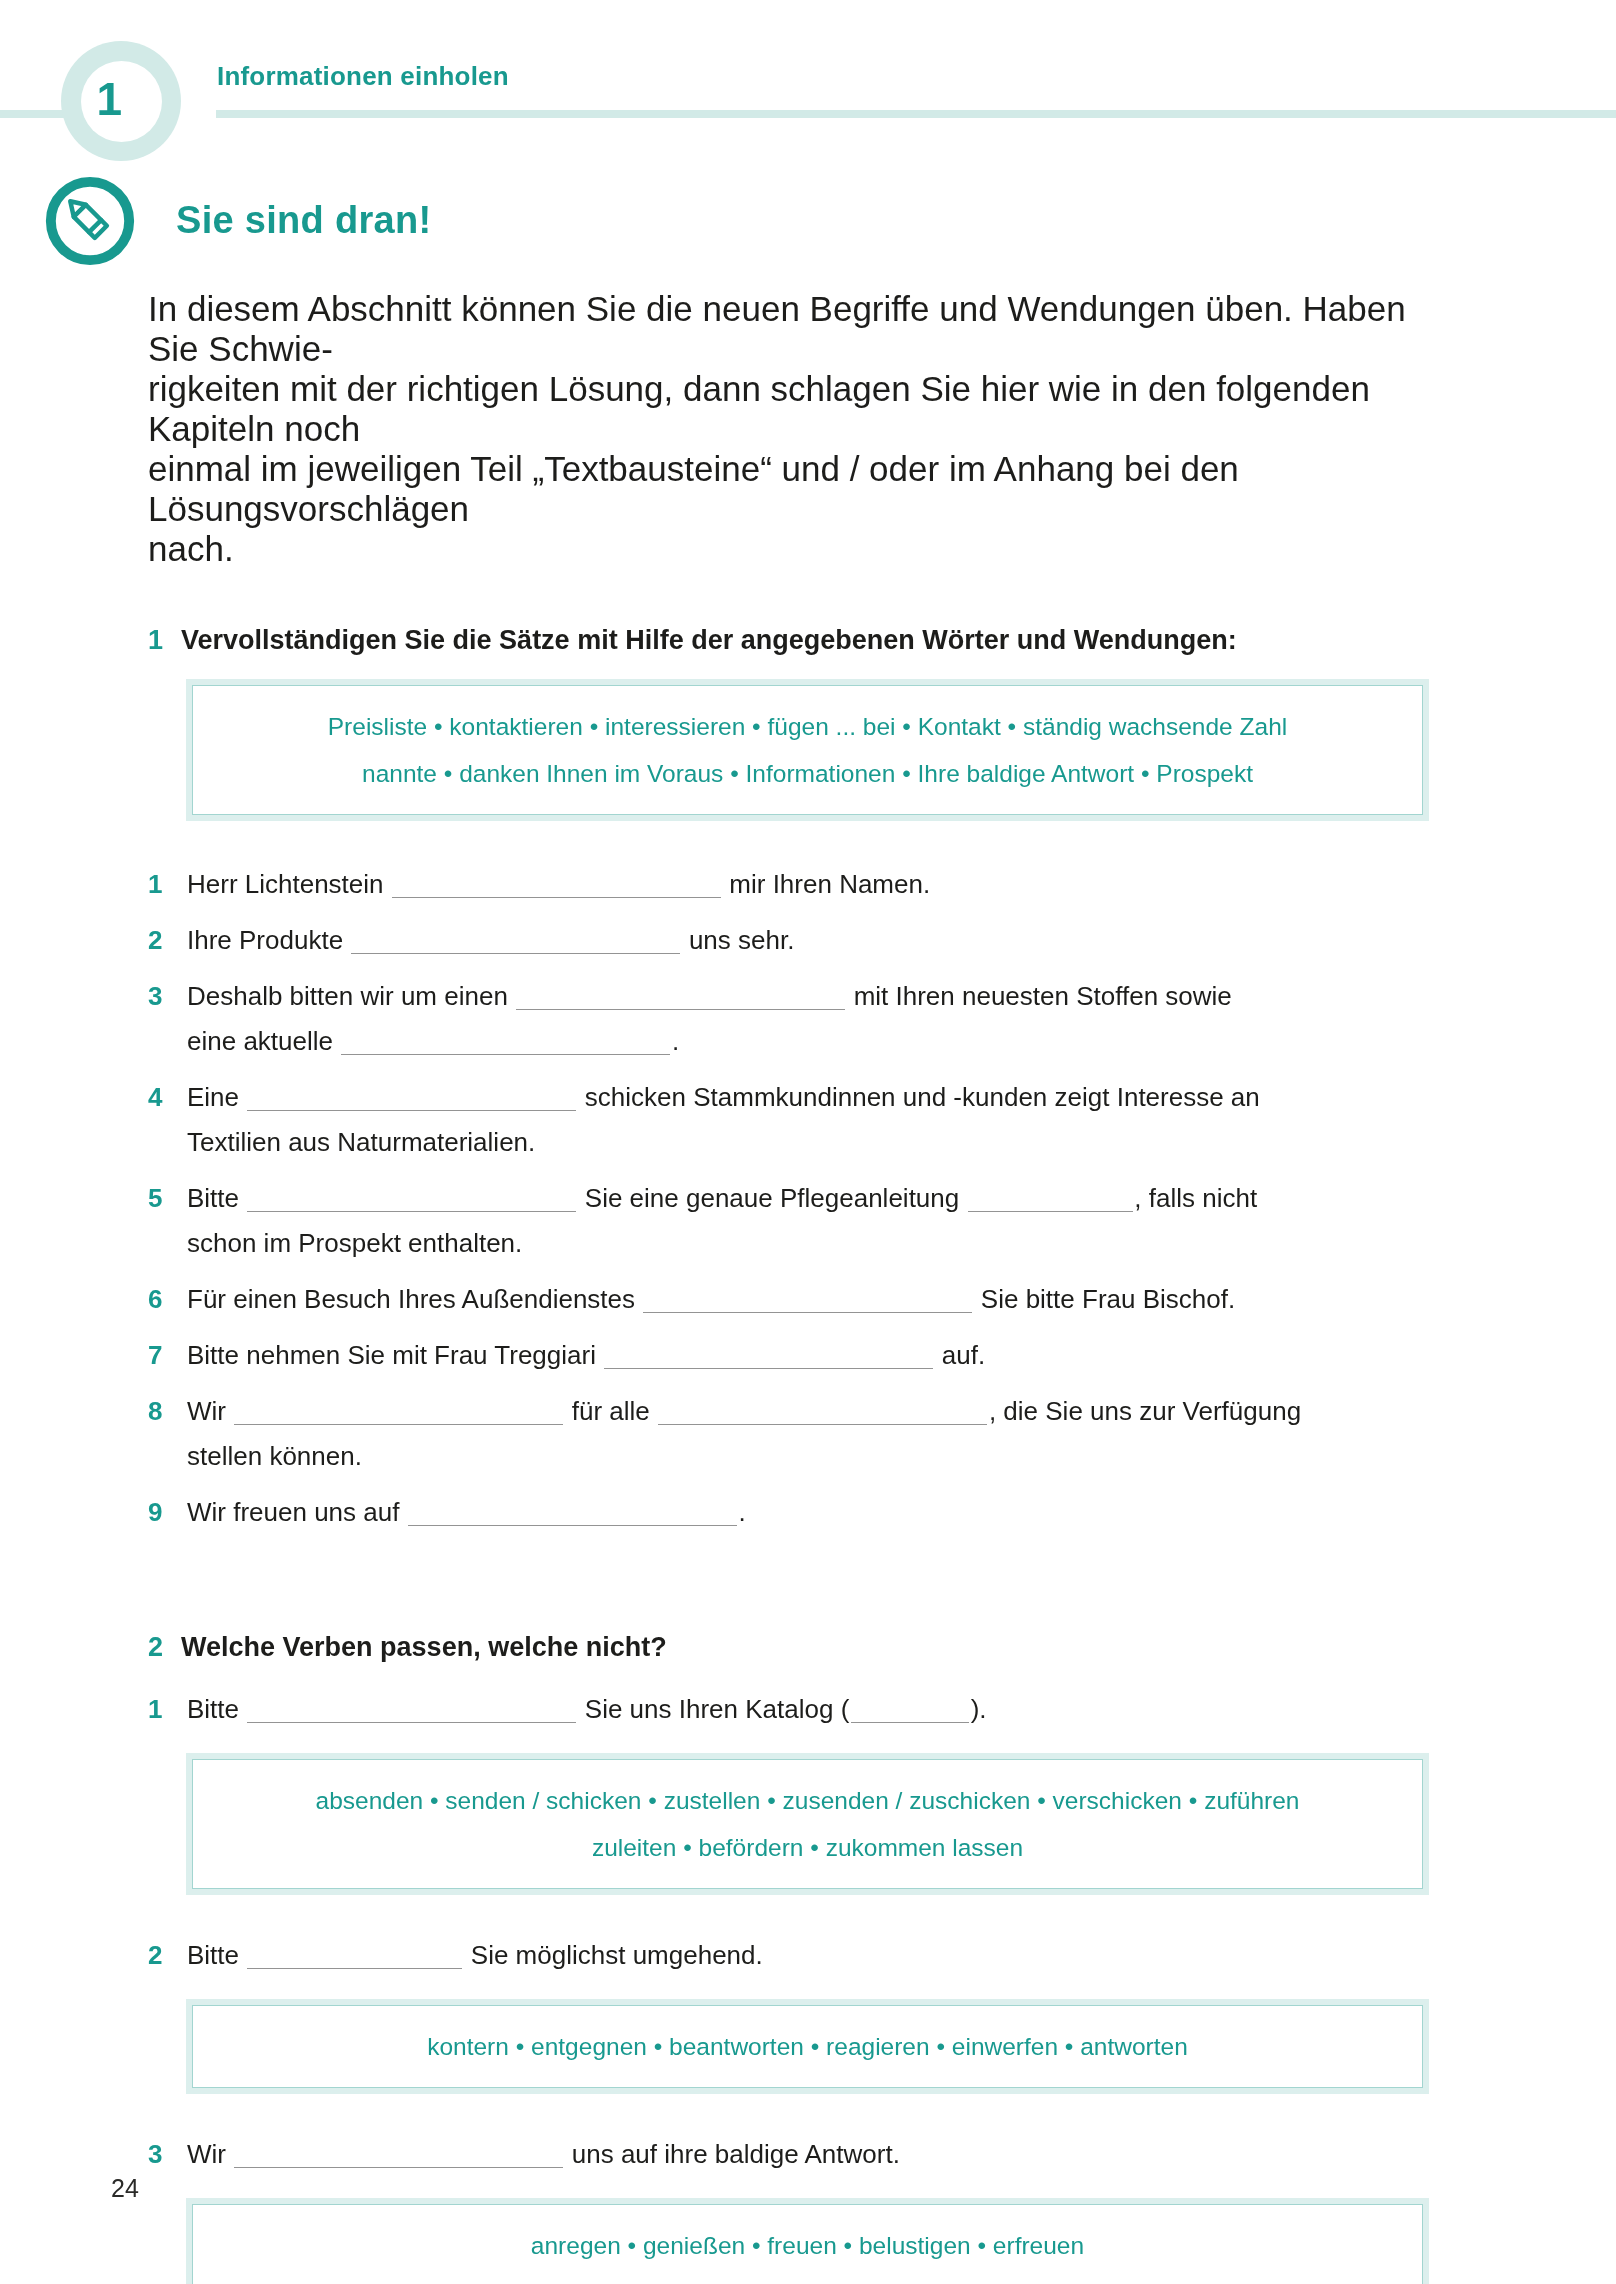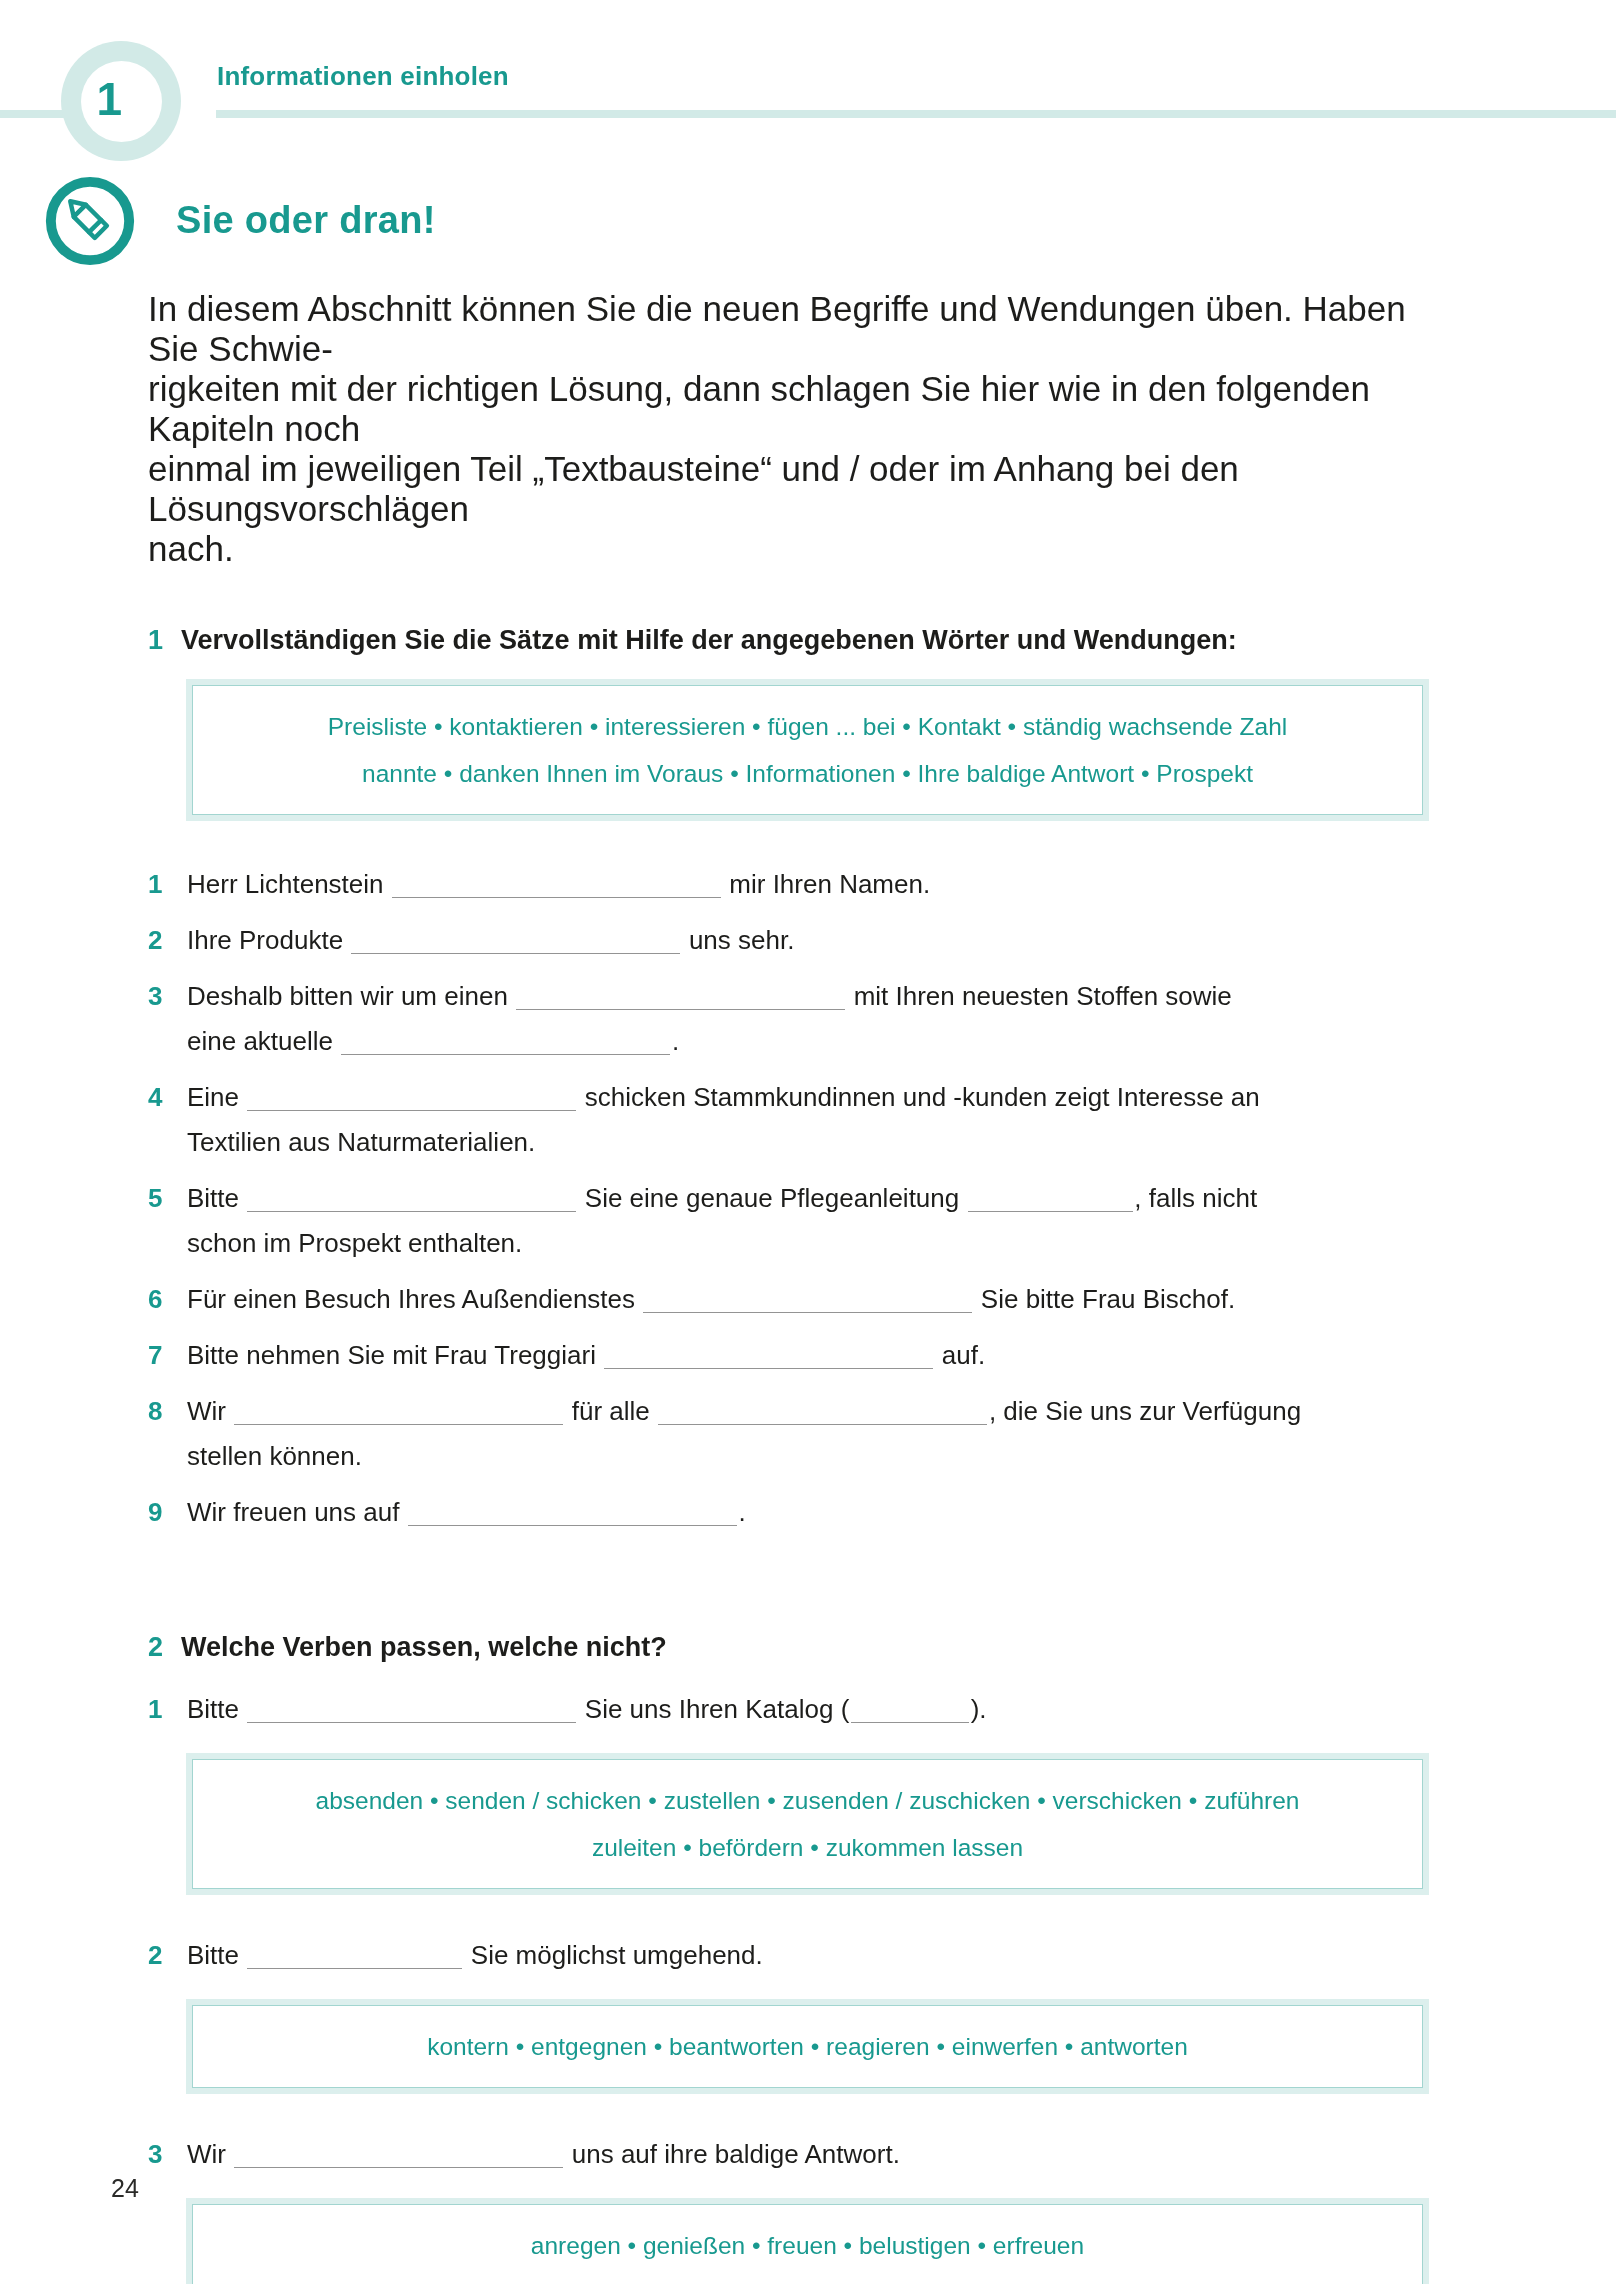--- a/index.html
+++ b/index.html
@@ -88,21 +88,21 @@
   <div class="pencil-badge">
     <svg viewBox="0 0 100 100" width="90" height="90" aria-hidden="true">
       <circle cx="50" cy="50" r="43.5" fill="#ffffff" stroke="#18998f" stroke-width="11"></circle>
       <g transform="rotate(45 50 50)" stroke="#18998f" stroke-width="5" fill="#ffffff" stroke-linejoin="round" stroke-linecap="round">
         <polygon points="19,50 34,40.5 34,59.5"></polygon>
         <rect x="34" y="40.5" width="33" height="19"></rect>
         <line x1="58" y1="40.5" x2="58" y2="59.5"></line>
       </g>
     </svg>
   </div>
-  <div class="dran-heading">Sie oder dran!</div>
+  <div class="dran-heading">Sie sind dran!</div>
 
   <div class="main">
 
     <div class="intro">
       <span>In diesem Abschnitt können Sie die neuen Begriffe und Wendungen üben. Haben Sie Schwie-</span><br>
       <span>rigkeiten mit der richtigen Lösung, dann schlagen Sie hier wie in den folgenden Kapiteln noch</span><br>
       <span>einmal im jeweiligen Teil „Textbausteine“ und / oder im Anhang bei den Lösungsvorschlägen</span><br>
       <span>nach.</span>
     </div>
 

